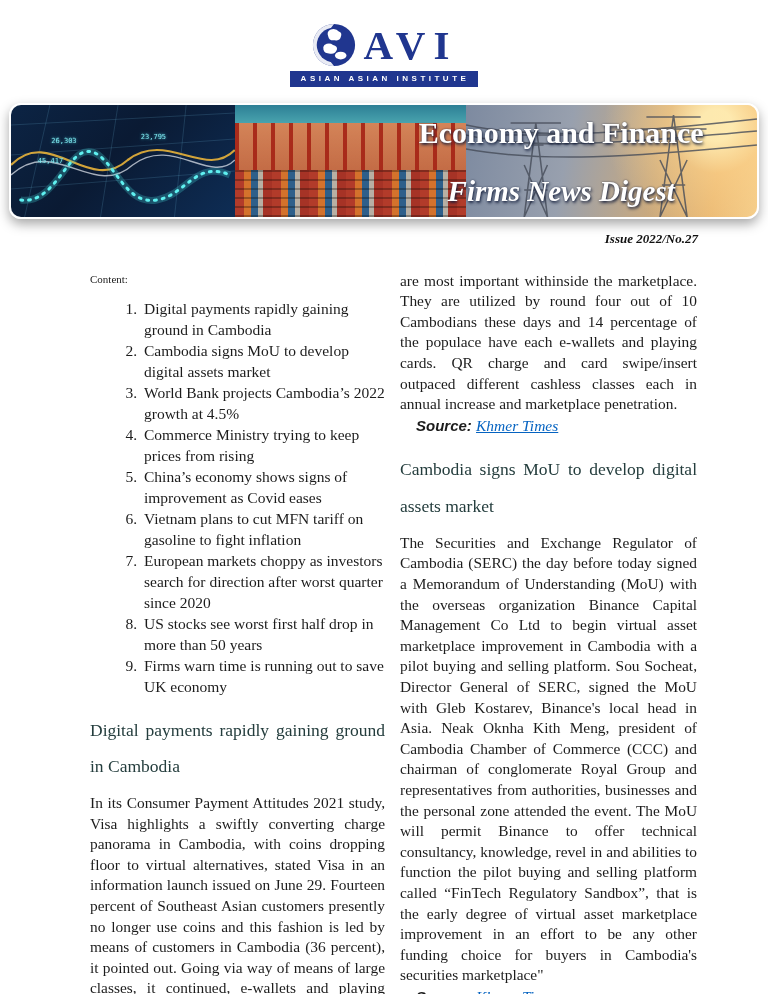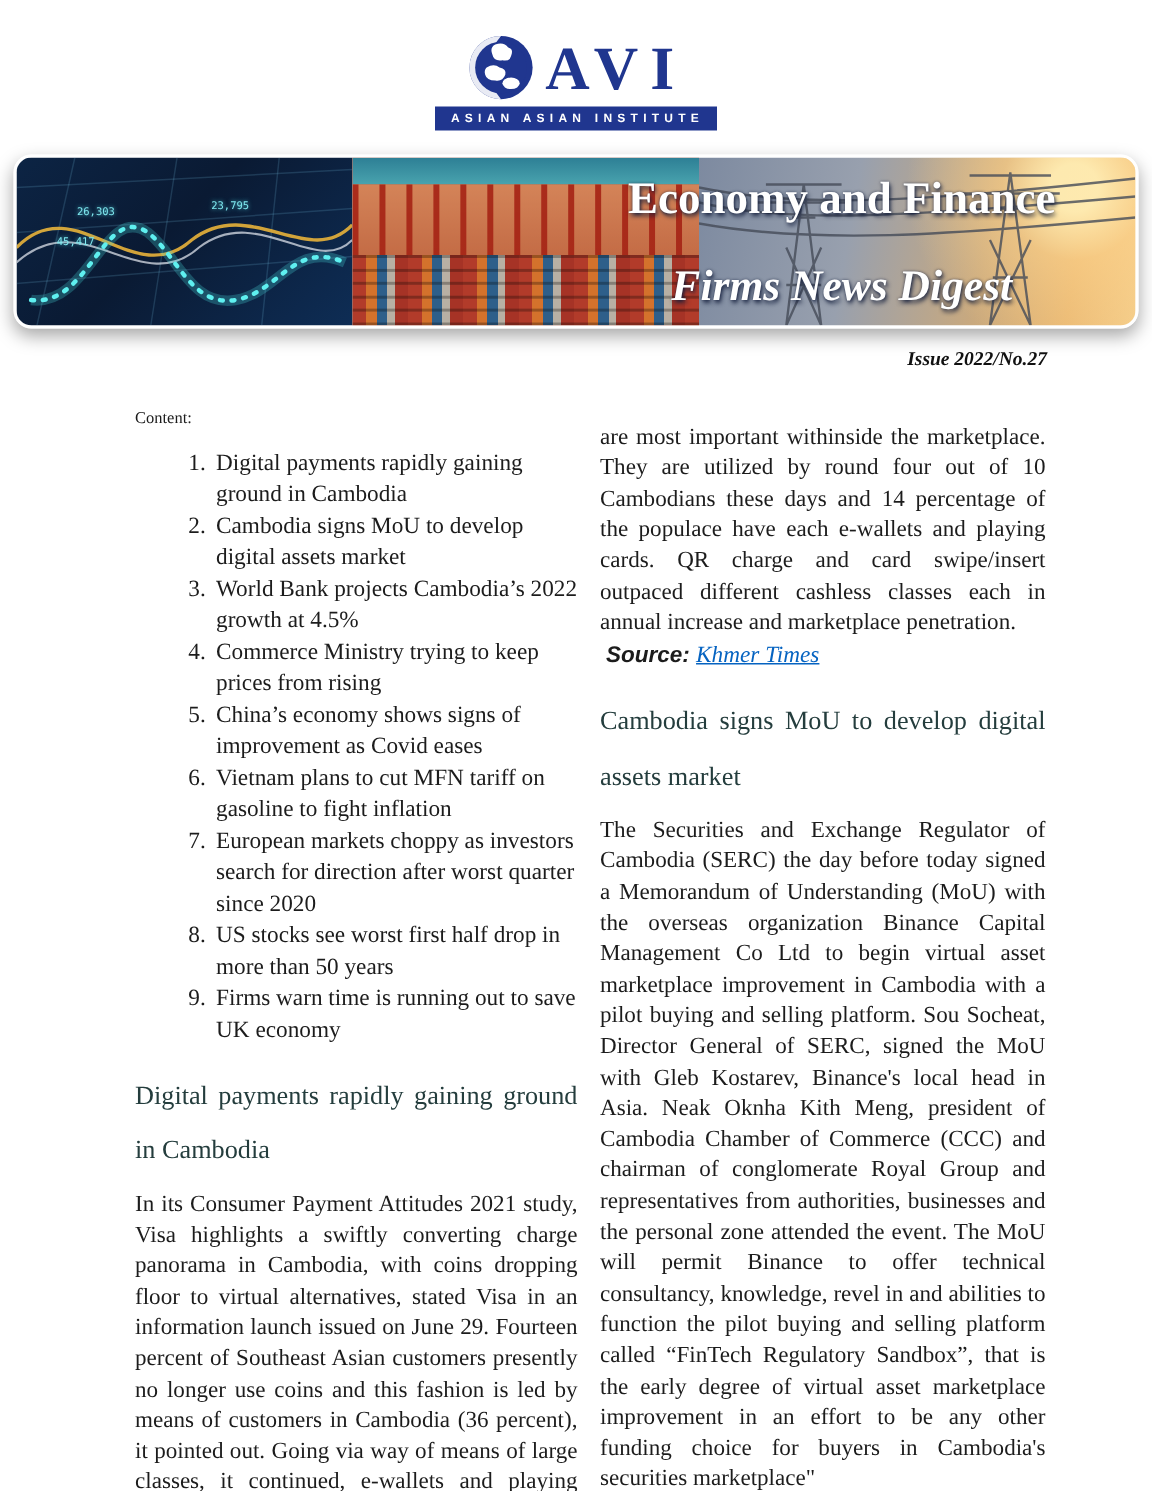--- a/index.html
+++ b/index.html
@@ -99,24 +99,24 @@
   h2.article-heading {
     font-family:"Liberation Serif", serif; font-weight:normal;
     font-size:17.5px; line-height:2.1; color:#243d3d;
     text-align:justify; margin:15px 0 4px;
   }
   p.body-text {
     font-size:15.4px; line-height:20.6px; text-align:justify;
     margin:8px 0 0; color:#1c1c1c;
   }
   p.continues { text-align-last:justify; }
-  p.first { margin-top:11px; }
+  p.first { margin-top:0; }
 
   .source-line {
-    margin:1px 4px 0; font-size:15px; line-height:20.6px;
+    margin:1px 16px 0; font-size:15px; line-height:20.6px;
     font-family:"Liberation Sans", sans-serif;
     font-weight:bold; font-style:italic; color:#1c1c1c;
   }
   .source-link {
     font-family:"Liberation Serif", serif; font-weight:normal;
     font-style:italic; font-size:15.5px;
     color:#0563c1; text-decoration:underline; cursor:pointer;
   }
 </style>
 </head>

